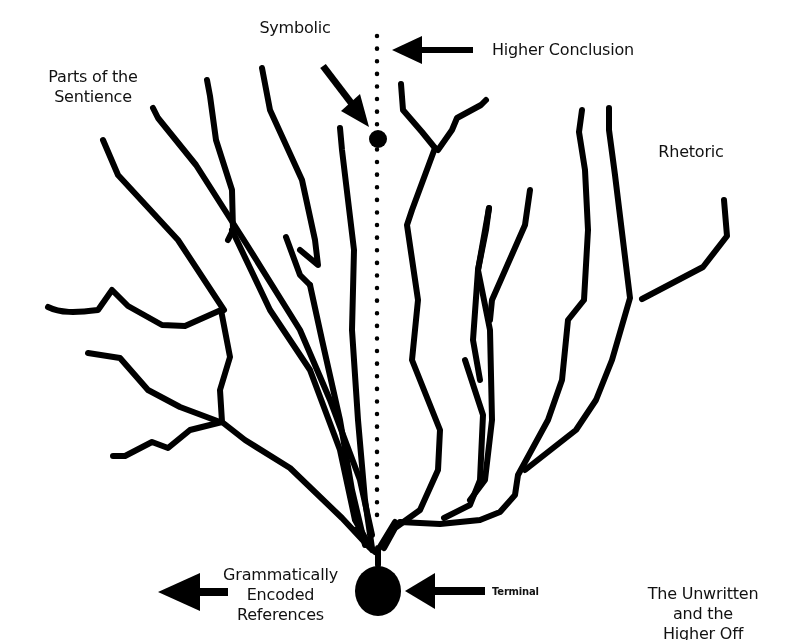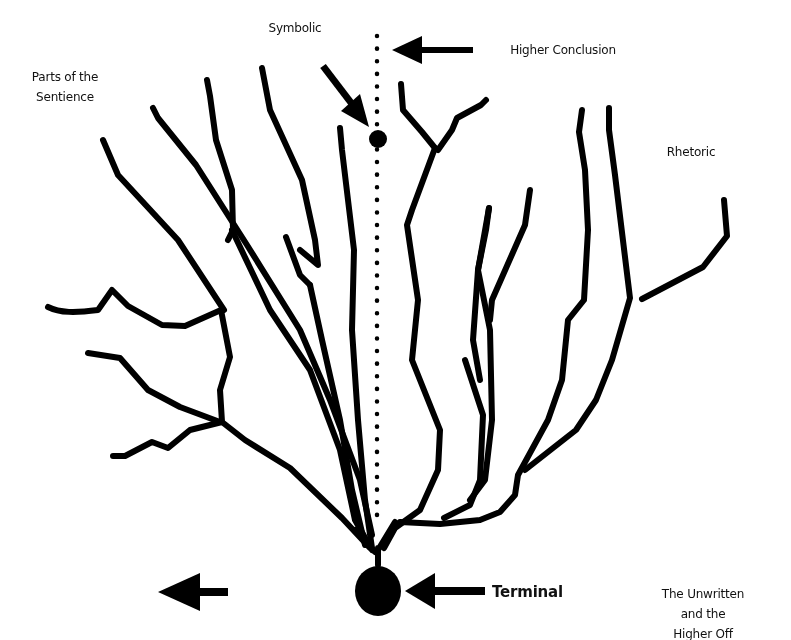--- a/index.html
+++ b/index.html
@@ -1,22 +1,22 @@
 <!DOCTYPE html>
 <html><head>
 <meta charset="utf-8">
 <style>
   html, body { margin: 0; padding: 0; background: #ffffff; }
   body { width: 791px; height: 640px; position: relative; overflow: hidden;
          font-family: "DejaVu Sans", sans-serif; color: #000; }
   svg#tree { position: absolute; left: 0; top: 0; }
-  .lbl { position: absolute; font-size: 12px; line-height: 20px; text-align: center;
+  .lbl { position: absolute; font-size: 16px; line-height: 20px; text-align: center;
          letter-spacing: -0.2px; color: #111; }
   .lbl .ln { display: block; white-space: nowrap; }
-  .bold { font-weight: bold; font-size: 15px; }
+  .bold { font-weight: bold; font-size: 10px; }
 </style>
 </head>
 <body>
 
 <svg id="tree" width="791" height="640" viewBox="0 0 791 640">
   <g fill="none" stroke="#000" stroke-width="6" stroke-linecap="round" stroke-linejoin="round">
 
     <path d="M48,307 C60,313 75,313 98,310 L112,290 L128,306 L162,325 L185,326 L221,310"></path>
     <path d="M221,310 L230,357 L220,390 L222,422 L245,440 L290,468 L342,518 L370,548"></path>
     <path d="M88,353 L120,358 L148,390 L180,407 L220,422"></path>
@@ -68,28 +68,31 @@
     </g>
   </g>
 </svg>
 
 <div class="lbl" style="left:240px; top:18px; width:110px;">
   <span class="ln">Symbolic</span>
 </div>
 <div class="lbl" style="left:478px; top:40px; width:170px; text-align:center;">
   <span class="ln">Higher Conclusion</span>
 </div>
-<div class="lbl" style="left:0; top:67px; width:130px;">
+<div class="lbl" style="left:28px; top:67px; width:130px;">
   <span class="ln">Parts of the</span>
   <span class="ln">Sentience</span>
 </div>
 <div class="lbl" style="left:636px; top:142px; width:110px;">
   <span class="ln">Rhetoric</span>
 </div>
 <div class="lbl" style="left:208px; top:565px; width:145px;">
+  <span class="ln">Grammatically</span>
+  <span class="ln">Encoded</span>
+  <span class="ln">References</span>
 </div>
 <div class="lbl bold" style="left:492px; top:582px; width:80px; text-align:left;">
   <span class="ln">Terminal</span>
 </div>
 <div class="lbl" style="left:628px; top:584px; width:150px;">
   <span class="ln">The Unwritten</span>
   <span class="ln">and the</span>
   <span class="ln">Higher Off</span>
 </div>
 

